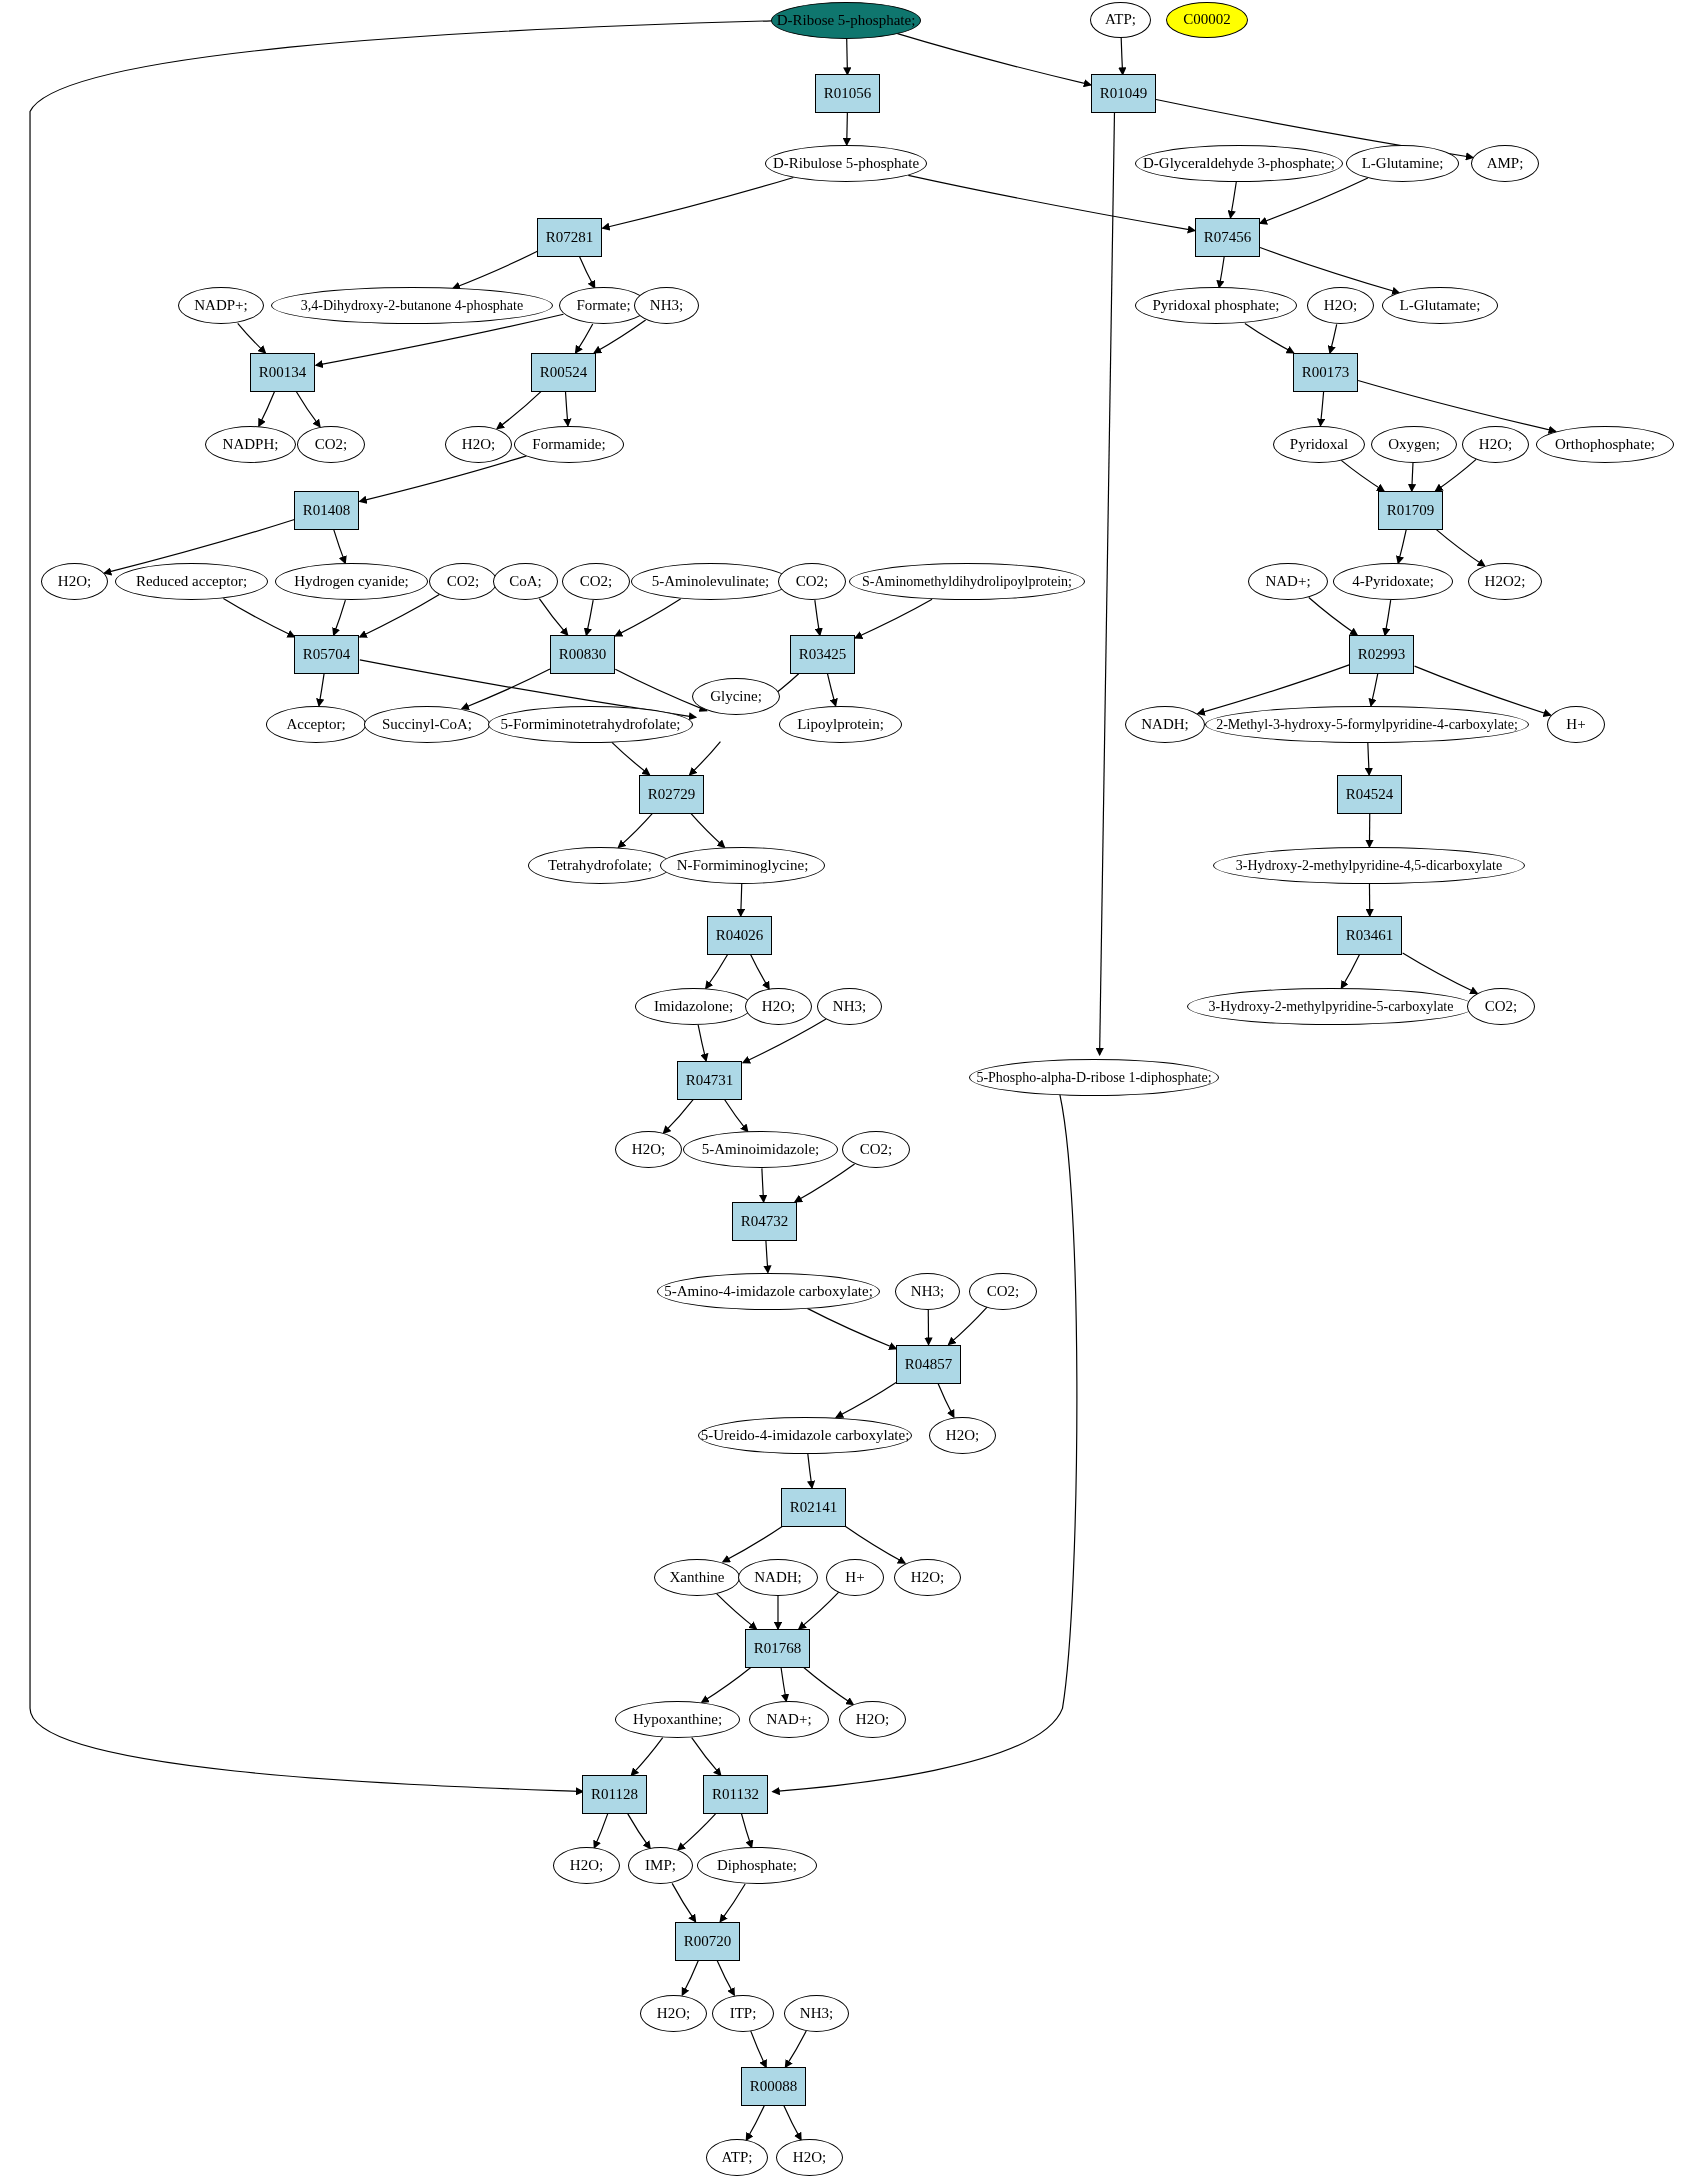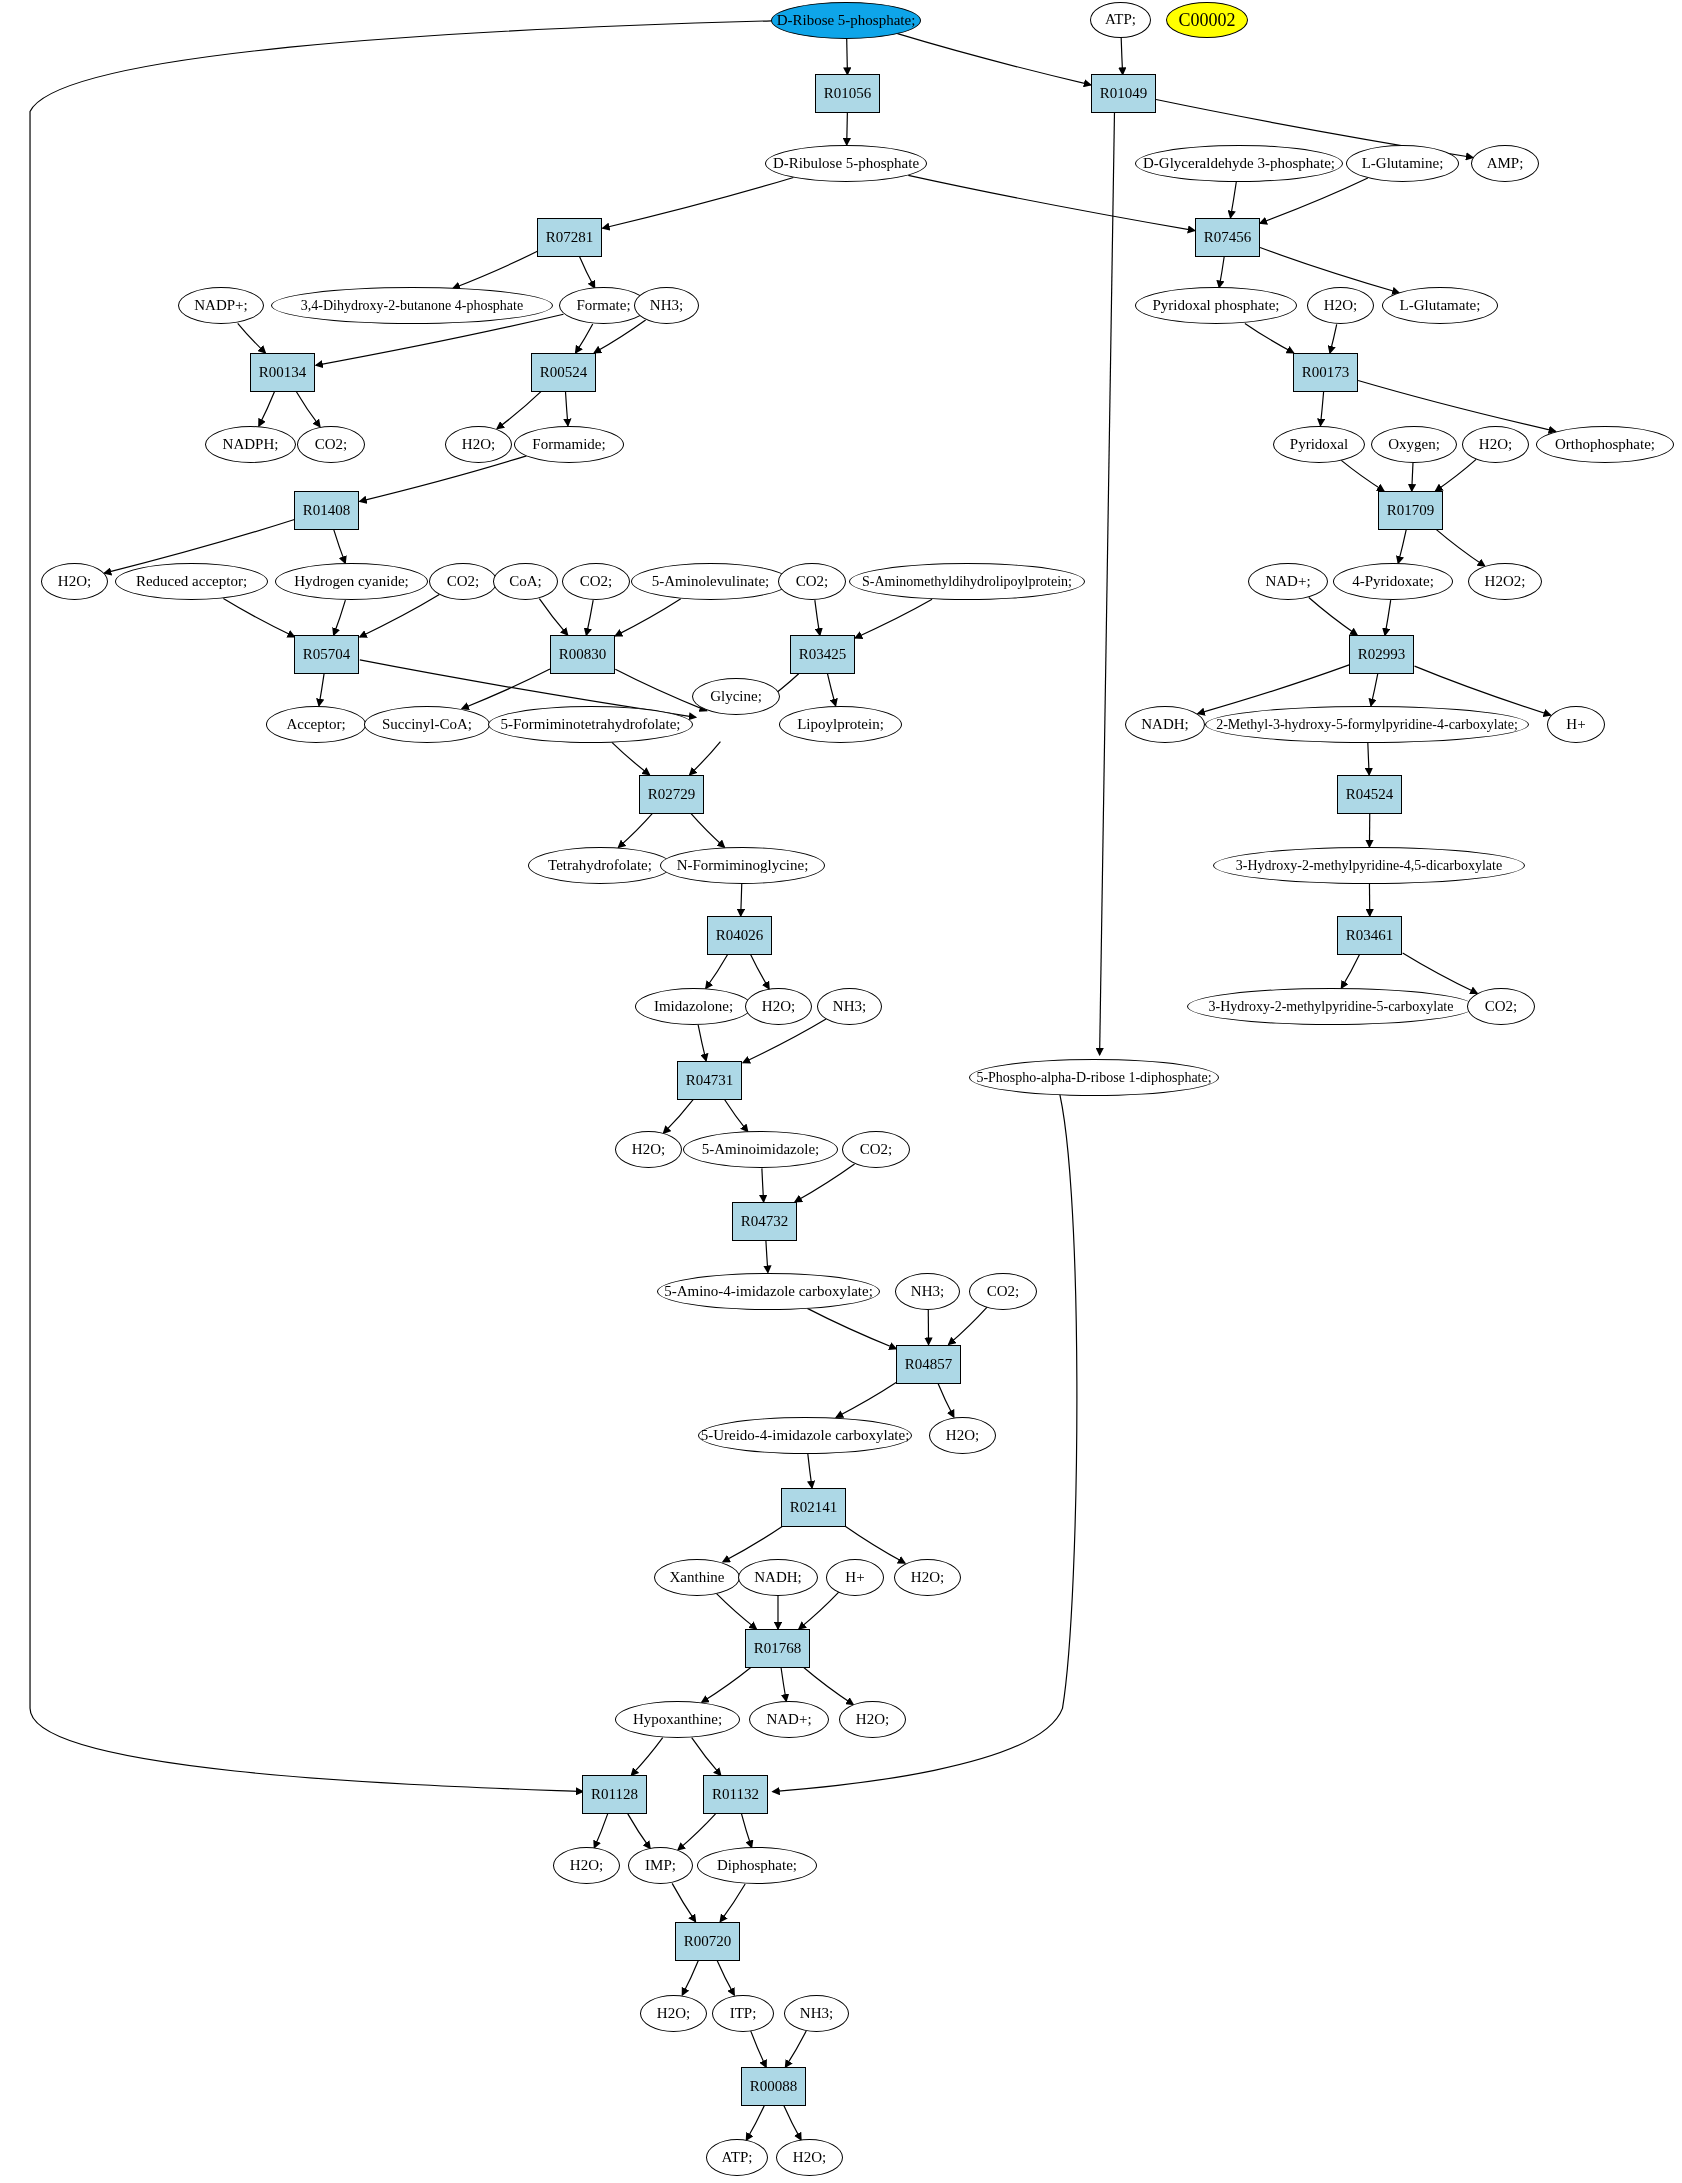--- a/index.html
+++ b/index.html
@@ -35,21 +35,21 @@
     color: #000000;
     line-height: 1;
   }
   .compound {
     border: 1px solid #000000;
     border-radius: 50%;
     background: #ffffff;
     font-size: 15px;
   }
   .compound.start {
-    background: #0ea5e9;
+    background: #0f766e;
   }
   .compound.highlight {
     background: #ffff00;
   }
   .reaction {
     border: 1px solid #000000;
     background: #add8e6;
     font-size: 15px;
   }
 </style>
@@ -168,21 +168,21 @@
         <path d="M 1500 152 L 1480 1420" marker-end="url(#arrow)"></path>
       </g>
   </svg>
   <div id="nodes-group">
       <div class="node compound start" style="left: 771px; top: 1.5px; width: 150px; height: 37px; font-size: 15px;">
         <span>D-Ribose 5-phosphate;</span>
       </div>
       <div class="node compound" style="left: 1090px; top: 1.5px; width: 61px; height: 36px; font-size: 15px;">
         <span>ATP;</span>
       </div>
-      <div class="node compound highlight" style="left: 1166px; top: 1.5px; width: 82px; height: 36px; font-size: 18px;">
+      <div class="node compound highlight" style="left: 1166px; top: 1.5px; width: 82px; height: 36px; font-size: 15px;">
         <span>C00002</span>
       </div>
       <div class="node reaction" style="left: 815px; top: 74px; width: 65px; height: 39px; font-size: 15px;">
         <span>R01056</span>
       </div>
       <div class="node reaction" style="left: 1091px; top: 74px; width: 65px; height: 39px; font-size: 15px;">
         <span>R01049</span>
       </div>
       <div class="node compound" style="left: 765px; top: 145px; width: 162px; height: 37px; font-size: 15px;">
         <span>D-Ribulose 5-phosphate</span>

